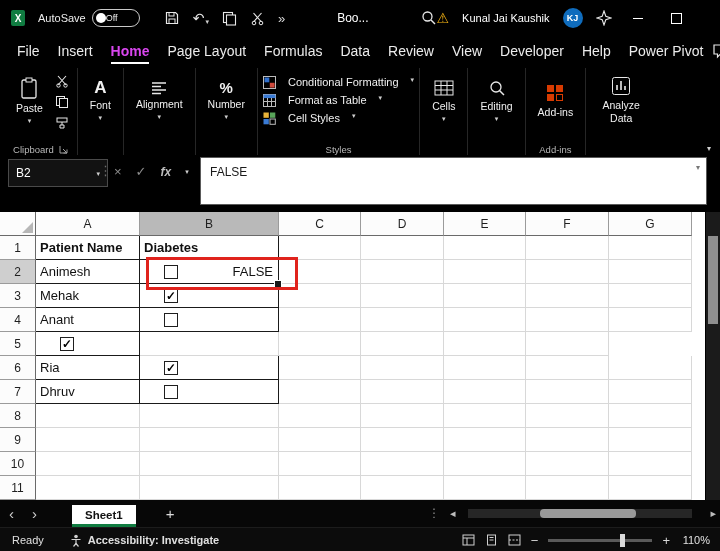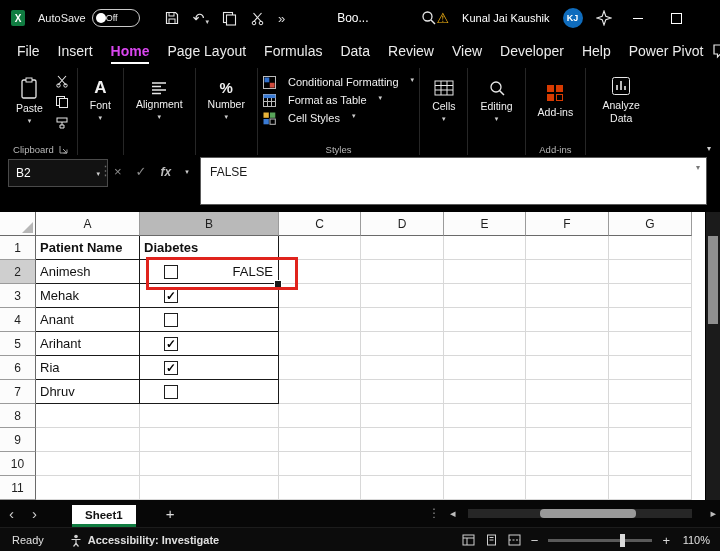--- a/index.html
+++ b/index.html
@@ -463,21 +463,20 @@
     </div>
   <div class="c"></div>
       <div class="c"></div>
       <div class="c"></div>
       <div class="c"></div>
       <div class="c"></div>
     </div>
 
   <div class="grow">
     <div class="rhead">5</div>
-    <div class="d">Arihant</div>
     <div class="d bcell">
       <span class="cb checked">
           <span class="tick">✓</span>
         </span>
       <span class="bval"></span>
     </div>
   <div class="c"></div>
       <div class="c"></div>
       <div class="c"></div>
       <div class="c"></div>

